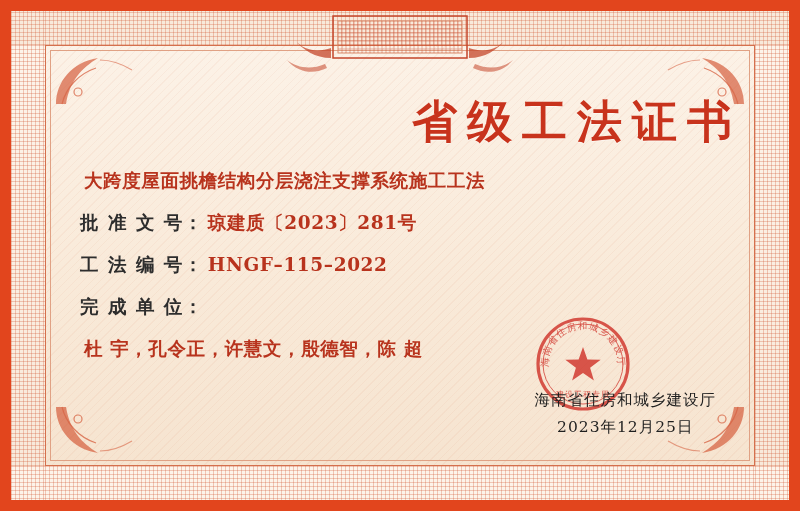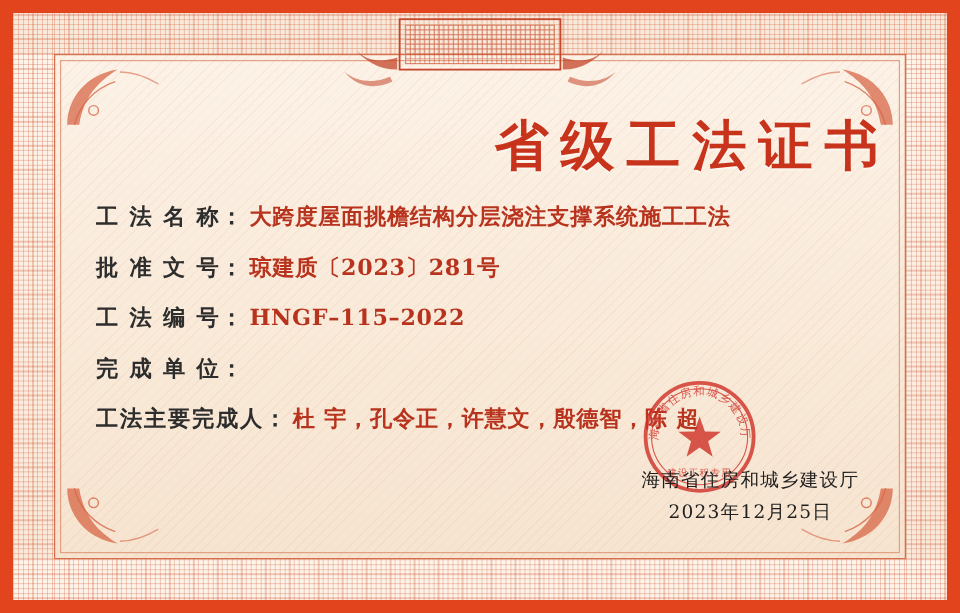--- a/index.html
+++ b/index.html
@@ -247,40 +247,38 @@
     <path d="M48 8 C60 8, 70 12, 80 18" stroke="#d2502e" stroke-width="1.2" fill="none" opacity="0.6"></path>
   </svg>
 
   <div class="content">
 
     <div class="cert-title">省级工法证书</div>
 
     <div class="fields">
 
       <div class="field-row">
-        <span class="field-label">工 法 名 称：</span>
         <span class="field-value">大跨度屋面挑檐结构分层浇注支撑系统施工工法</span>
       </div>
 
       <div class="field-row">
         <span class="field-label">批 准 文 号：</span>
         <span class="field-value">琼建质〔2023〕281号</span>
       </div>
 
       <div class="field-row">
         <span class="field-label">工 法 编 号：</span>
         <span class="field-value">HNGF–115–2022</span>
       </div>
 
       <div class="field-row">
         <span class="field-label">完 成 单 位：</span>
       </div>
 
       <div class="field-row">
-        <span class="field-label">工法主要完成人：</span>
         <span class="field-value">杜 宇，孔令正，许慧文，殷德智，陈 超</span>
       </div>
 
     </div>
 
     <svg class="seal" viewBox="0 0 102 102">
       <circle cx="51" cy="51" r="45" fill="none" stroke="#d0342b" stroke-width="3.2"></circle>
       <circle cx="51" cy="51" r="40" fill="none" stroke="#d0342b" stroke-width="0.9"></circle>
       <path id="sealArc" d="M 16 51 A 35 35 0 0 1 86 51" fill="none"></path>
       <text class="seal-text">

